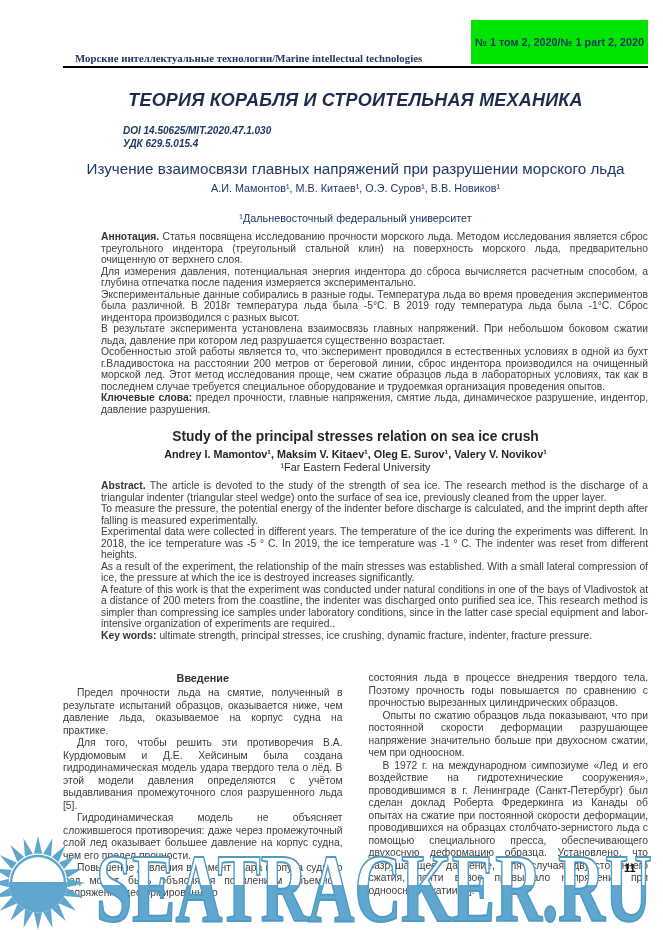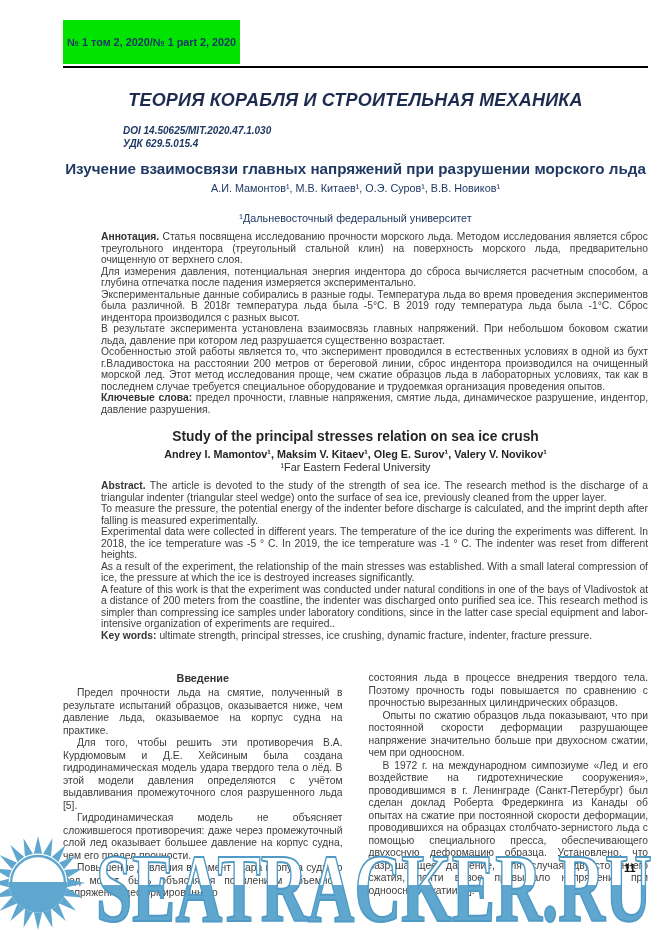--- a/index.html
+++ b/index.html
@@ -38,21 +38,21 @@
     font-weight:bold;font-style:italic;
     font-size:18px;color:#1d2b4e;
     letter-spacing:.2px;
   }
 
   .meta{margin-top:14px;margin-left:60px;color:var(--navy);
     font-size:10px;font-style:italic;font-weight:bold;line-height:12.5px;}
 
   .title-ru{
     margin-top:10px;text-align:center;
-    font-size:15.2px;font-weight:bold;color:var(--navy);
+    font-size:15.2px;font-weight:normal;color:var(--navy);
   }
   .authors-ru{margin-top:5px;text-align:center;font-size:10.8px;font-weight:normal;color:var(--navy);}
   .affil-ru{text-align:center;font-size:10.8px;color:var(--navy);margin-top:18px;}
 
   .body-block{margin-top:7px;margin-left:38px;}
   .body-p{
     margin:0;font-size:10.3px;line-height:11.5px;color:#3d3d3d;
     text-align:justify;
   }
   .body-p b{color:#353535;}
@@ -87,20 +87,21 @@
     font-size:11px;color:#111111;font-weight:bold;
   }
 </style>
 </head>
 <body>
 
 <div class="page" style="--navy: #1f3864; --highlight: #00e400;">
   <div class="content">
 
     <div class="header-row">
+      <span class="journal-title">Морские интеллектуальные технологии/Marine intellectual technologies</span>
       <span class="issue-badge">№ 1 том 2, 2020/№ 1 part 2, 2020</span>
     </div>
 
     <div class="section-heading">ТЕОРИЯ КОРАБЛЯ И СТРОИТЕЛЬНАЯ МЕХАНИКА</div>
 
     <div class="meta">
       <div>DOI 14.50625/MIT.2020.47.1.030</div>
       <div>УДК 629.5.015.4</div>
     </div>
 

